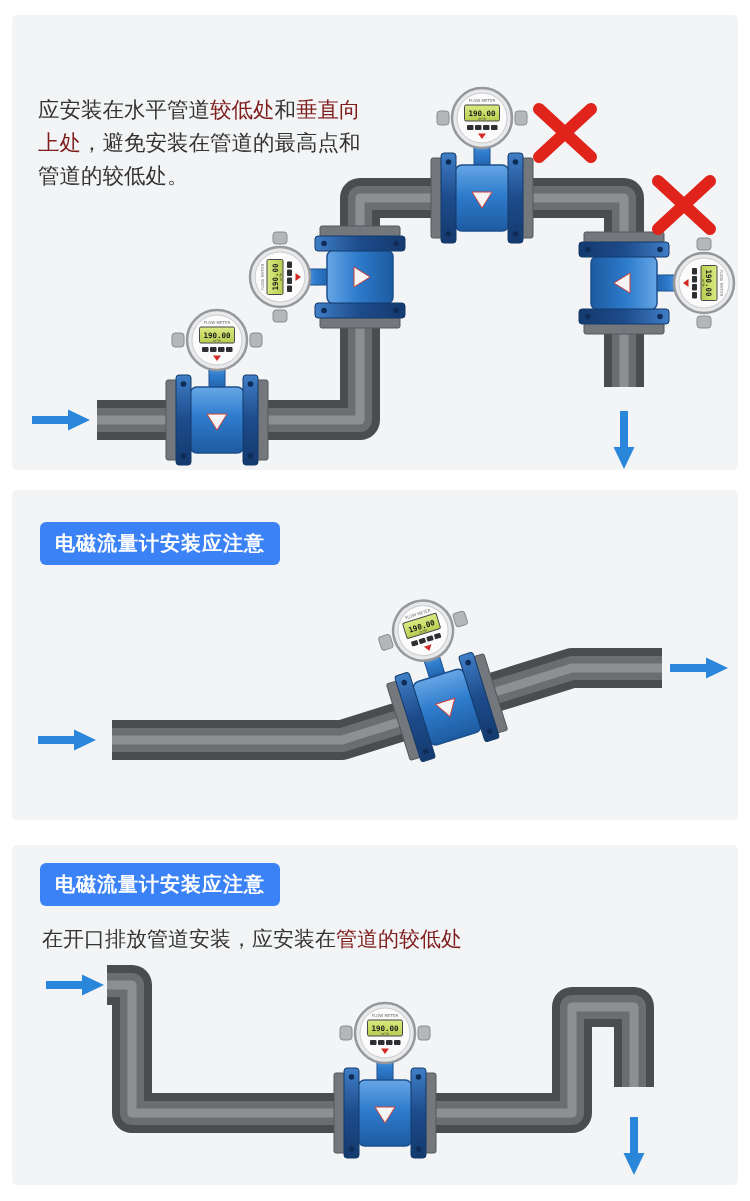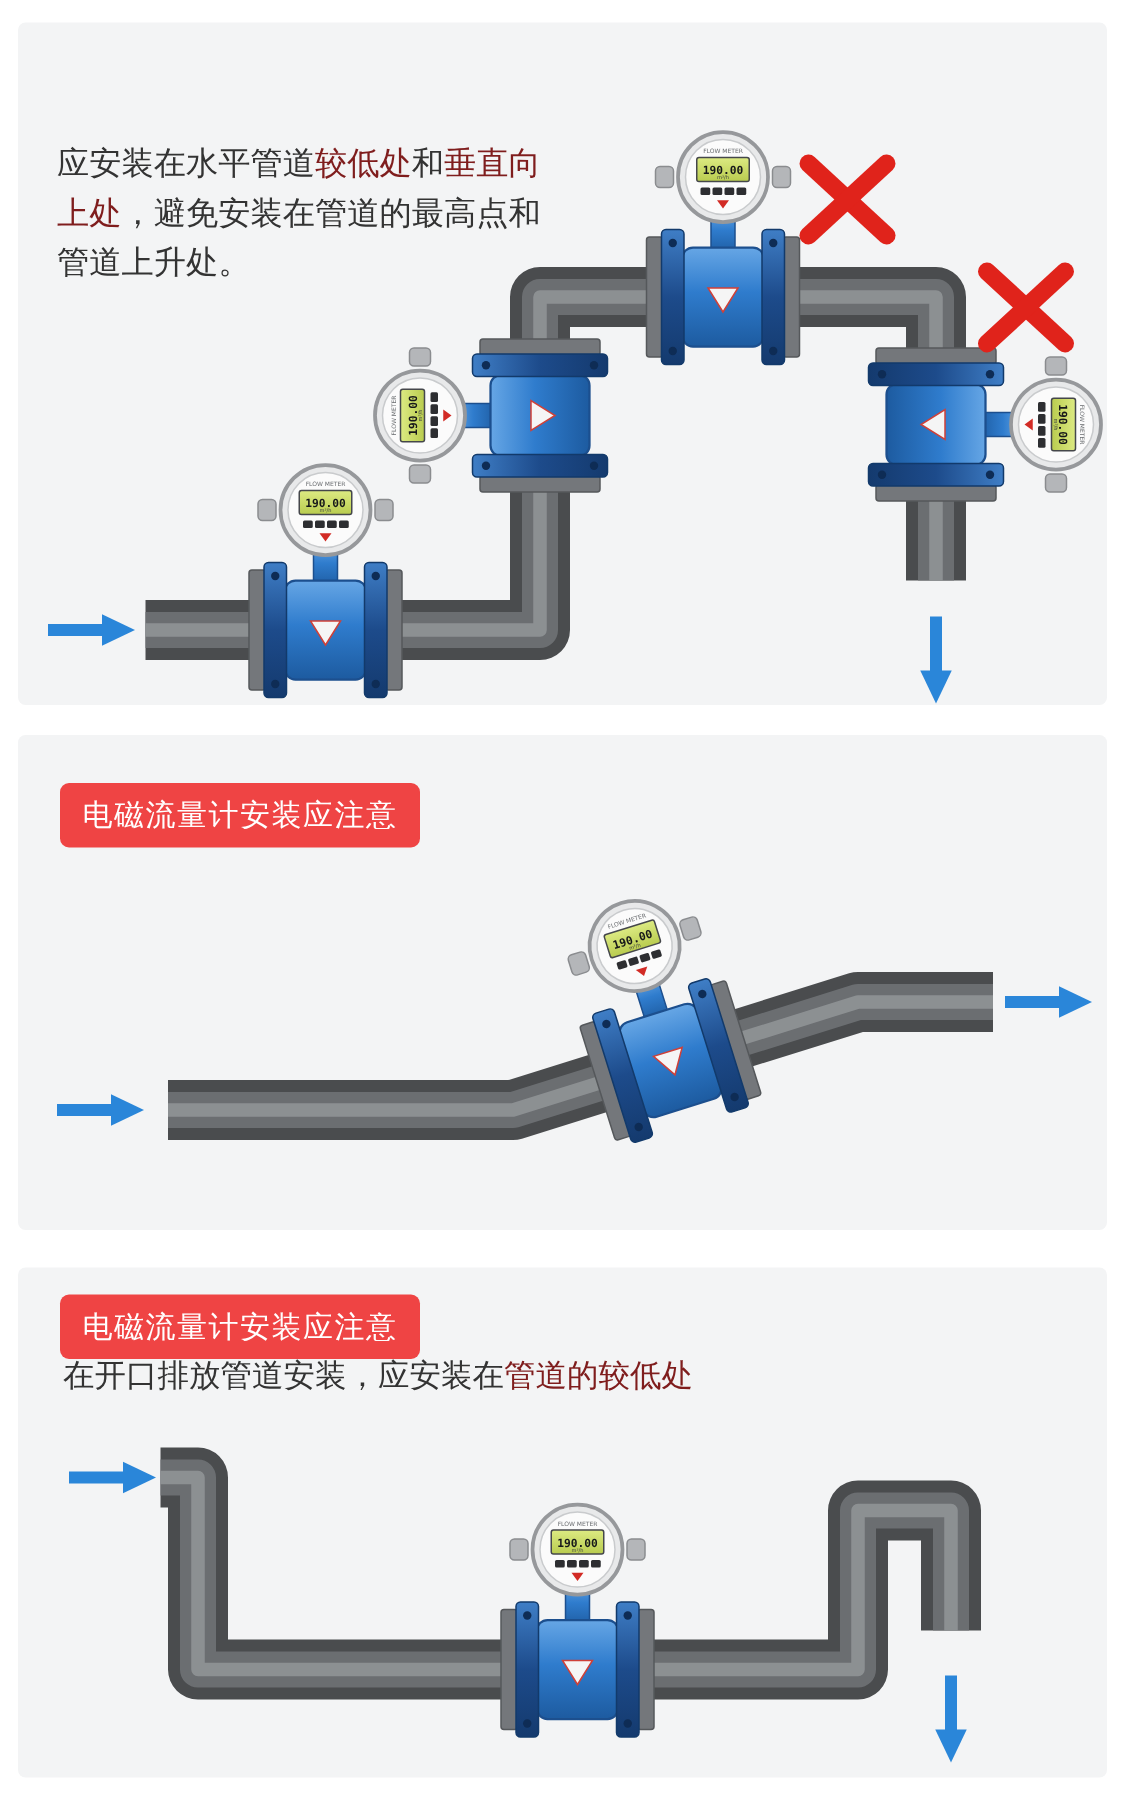--- a/index.html
+++ b/index.html
@@ -5,27 +5,27 @@
   *{margin:0;padding:0;box-sizing:border-box}
   html,body{width:750px;height:1201px;background:#ffffff;
     font-family:"DejaVu Sans",sans-serif;position:relative;overflow:hidden}
   .panel{position:absolute;left:12px;width:726px;background:#f3f4f5;border-radius:5px;overflow:hidden}
   #panel1{top:15px;height:455px}
   #panel2{top:490px;height:330px}
   #panel3{top:845px;height:340px}
   .diagram{position:absolute;left:0;top:0;width:100%;height:100%;display:block}
   .lead{position:absolute;left:26px;top:78px;width:360px;font-size:21.5px;line-height:33px;color:#333;z-index:2}
   .blue{color:#7f1d1d}
-  .badge{position:absolute;left:28px;background:#ef4444;color:#fff;font-size:20px;font-weight:normal;
+  .badge{position:absolute;left:28px;background:#3b82f6;color:#fff;font-size:20px;font-weight:bold;
     padding:8px 15px;border-radius:6px;letter-spacing:1px;z-index:2;display:inline-block}
   #panel2 .badge{top:32px}
   #panel3 .badge{top:18px}
   .sentence{position:absolute;left:30px;font-size:21px;color:#333;z-index:2}
   #panel2 .sentence{top:86px}
-  #panel3 .sentence{top:58px}
+  #panel3 .sentence{top:80px}
   
   .pb{fill:none;stroke:#4a4c4e;stroke-width:40;stroke-linejoin:round}
   .pm{fill:none;stroke:#6f7275;stroke-width:24;stroke-linejoin:round;opacity:.9}
   .ph{fill:none;stroke:#95989b;stroke-width:9;stroke-linejoin:round;opacity:.8}
   
   .mtr-brand{font-size:4px;fill:#6a6d70;text-anchor:middle;font-family:"DejaVu Sans",sans-serif}
   .mtr-display{font-size:7.5px;font-weight:bold;fill:#17181a;text-anchor:middle;font-family:"DejaVu Sans Mono",monospace}
   .mtr-unit{font-size:3.4px;fill:#3c3e40;text-anchor:middle;font-family:"DejaVu Sans",sans-serif}
 </style>
 </head>
@@ -106,21 +106,21 @@
       </g>
       <use href="#flowarrow" transform="translate(20,405)"></use>
       <use href="#flowarrow" transform="translate(612,396) rotate(90)"></use>
       <use href="#flowmeter" transform="translate(205,405)"></use>
       <use href="#flowmeter" transform="translate(348,262) rotate(-90)"></use>
       <use href="#flowmeter" transform="translate(470,183)"></use>
       <use href="#flowmeter" transform="translate(612,268) rotate(90)"></use>
       <use href="#redx" transform="translate(553,118)"></use>
       <use href="#redx" transform="translate(672,190)"></use>
     </svg>
-    <p class="lead"><span>应安装在水平管道</span><span class="blue">较低处</span><span>和</span><span class="blue">垂直向</span><br><span class="blue">上处</span><span>，避免安装在管道的最高点和</span><br><span>管道上升处。</span></p>
+    <p class="lead"><span>应安装在水平管道</span><span class="blue">较低处</span><span>和</span><span class="blue">垂直向</span><br><span class="blue">上处</span><span>，避免安装在管道的最高点和</span><br><span>管道的较低处。</span></p>
   </section>
 
   <section class="panel" id="panel2">
     <svg class="diagram" viewBox="0 0 726 330">
       <g>
         <path class="pb" d="M100 250 H330 L560 178 H650"></path>
         <path class="pm" d="M100 250 H330 L560 178 H650"></path>
         <path class="ph" d="M100 250 H330 L560 178 H650"></path>
       </g>
       <use href="#flowarrow" transform="translate(26,250)"></use>

